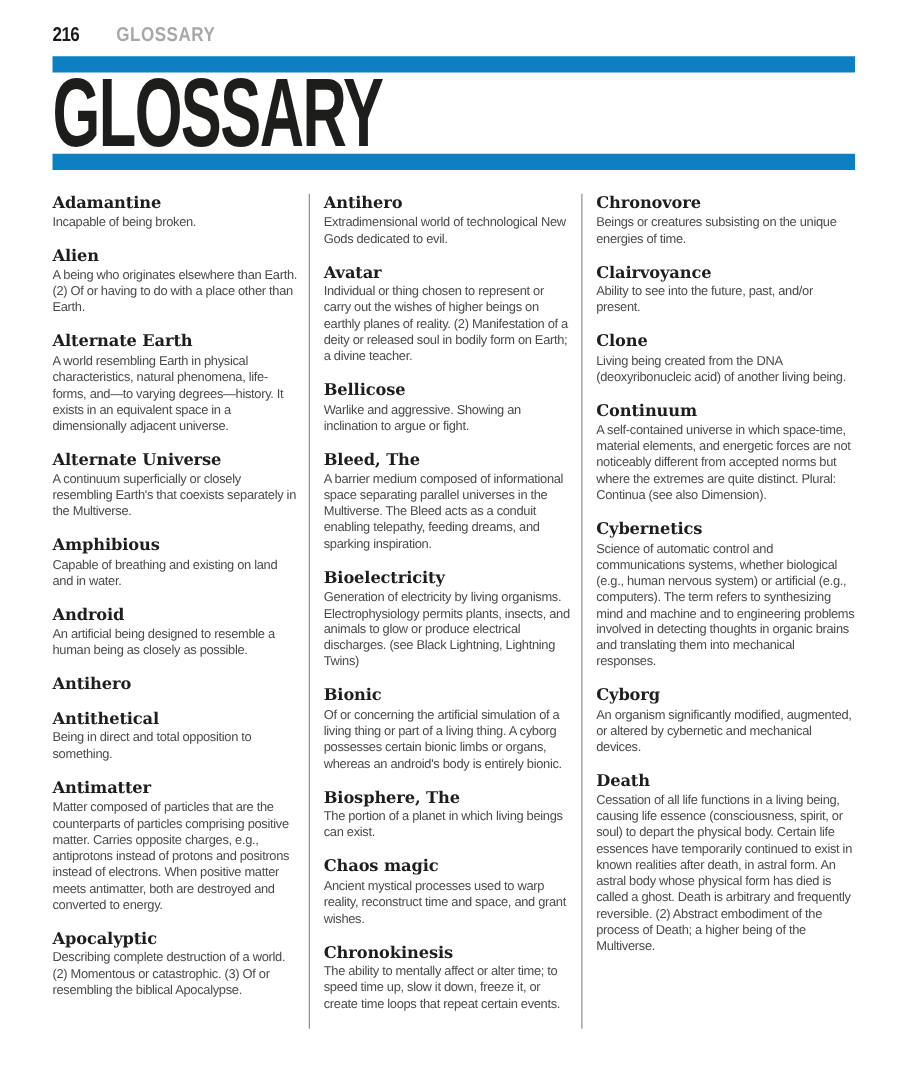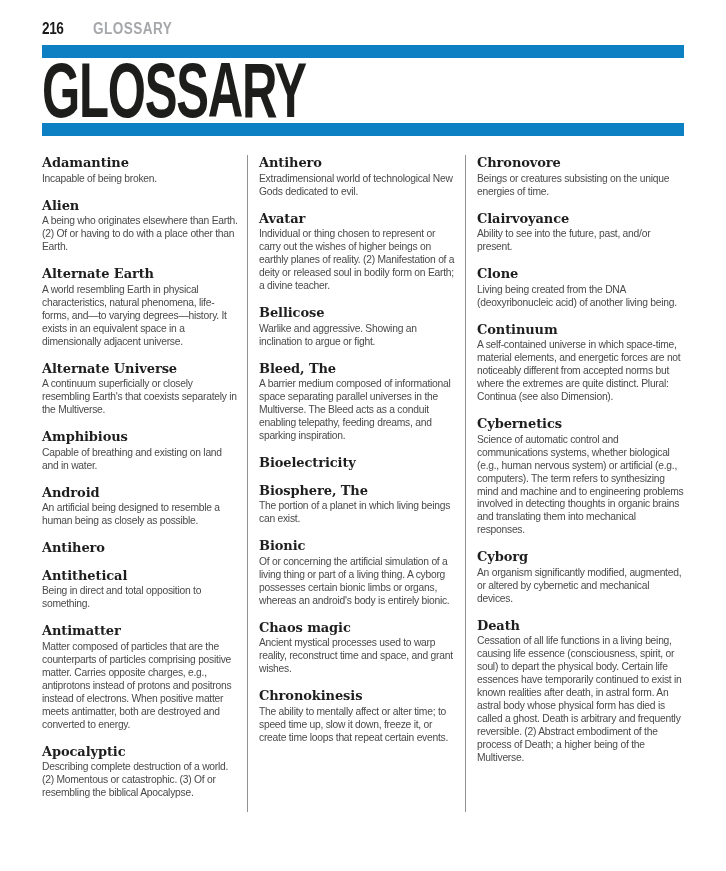--- a/index.html
+++ b/index.html
@@ -179,30 +179,31 @@
         <div class="entry">
           <h3 class="term">Bellicose</h3>
           <p class="def">Warlike and aggressive. Showing an inclination to argue or fight.</p>
         </div>
         <div class="entry">
           <h3 class="term">Bleed, The</h3>
           <p class="def">A barrier medium composed of informational space separating parallel universes in the Multiverse. The Bleed acts as a conduit enabling telepathy, feeding dreams, and sparking inspiration.</p>
         </div>
         <div class="entry">
           <h3 class="term">Bioelectricity</h3>
+          <p class="def">Generation of electricity by living organisms. Electrophysiology permits plants, insects, and animals to glow or produce electrical discharges. (see Black Lightning, Lightning Twins)</p>
+        </div>
+        <div class="entry">
+          <h3 class="term">Bionic</h3>
+          <p class="def">Of or concerning the artificial simulation of a living thing or part of a living thing. A cyborg possesses certain bionic limbs or organs, whereas an android's body is entirely bionic.</p>
         </div>
         <div class="entry">
           <h3 class="term">Biosphere, The</h3>
           <p class="def">The portion of a planet in which living beings can exist.</p>
         </div>
         <div class="entry">
-          <h3 class="term">Bionic</h3>
-          <p class="def">Of or concerning the artificial simulation of a living thing or part of a living thing. A cyborg possesses certain bionic limbs or organs, whereas an android's body is entirely bionic.</p>
-        </div>
-        <div class="entry">
           <h3 class="term">Chaos magic</h3>
           <p class="def">Ancient mystical processes used to warp reality, reconstruct time and space, and grant wishes.</p>
         </div>
         <div class="entry">
           <h3 class="term">Chronokinesis</h3>
           <p class="def">The ability to mentally affect or alter time; to speed time up, slow it down, freeze it, or create time loops that repeat certain events.</p>
         </div>
       </section>
     <section class="col">
         <div class="entry">

